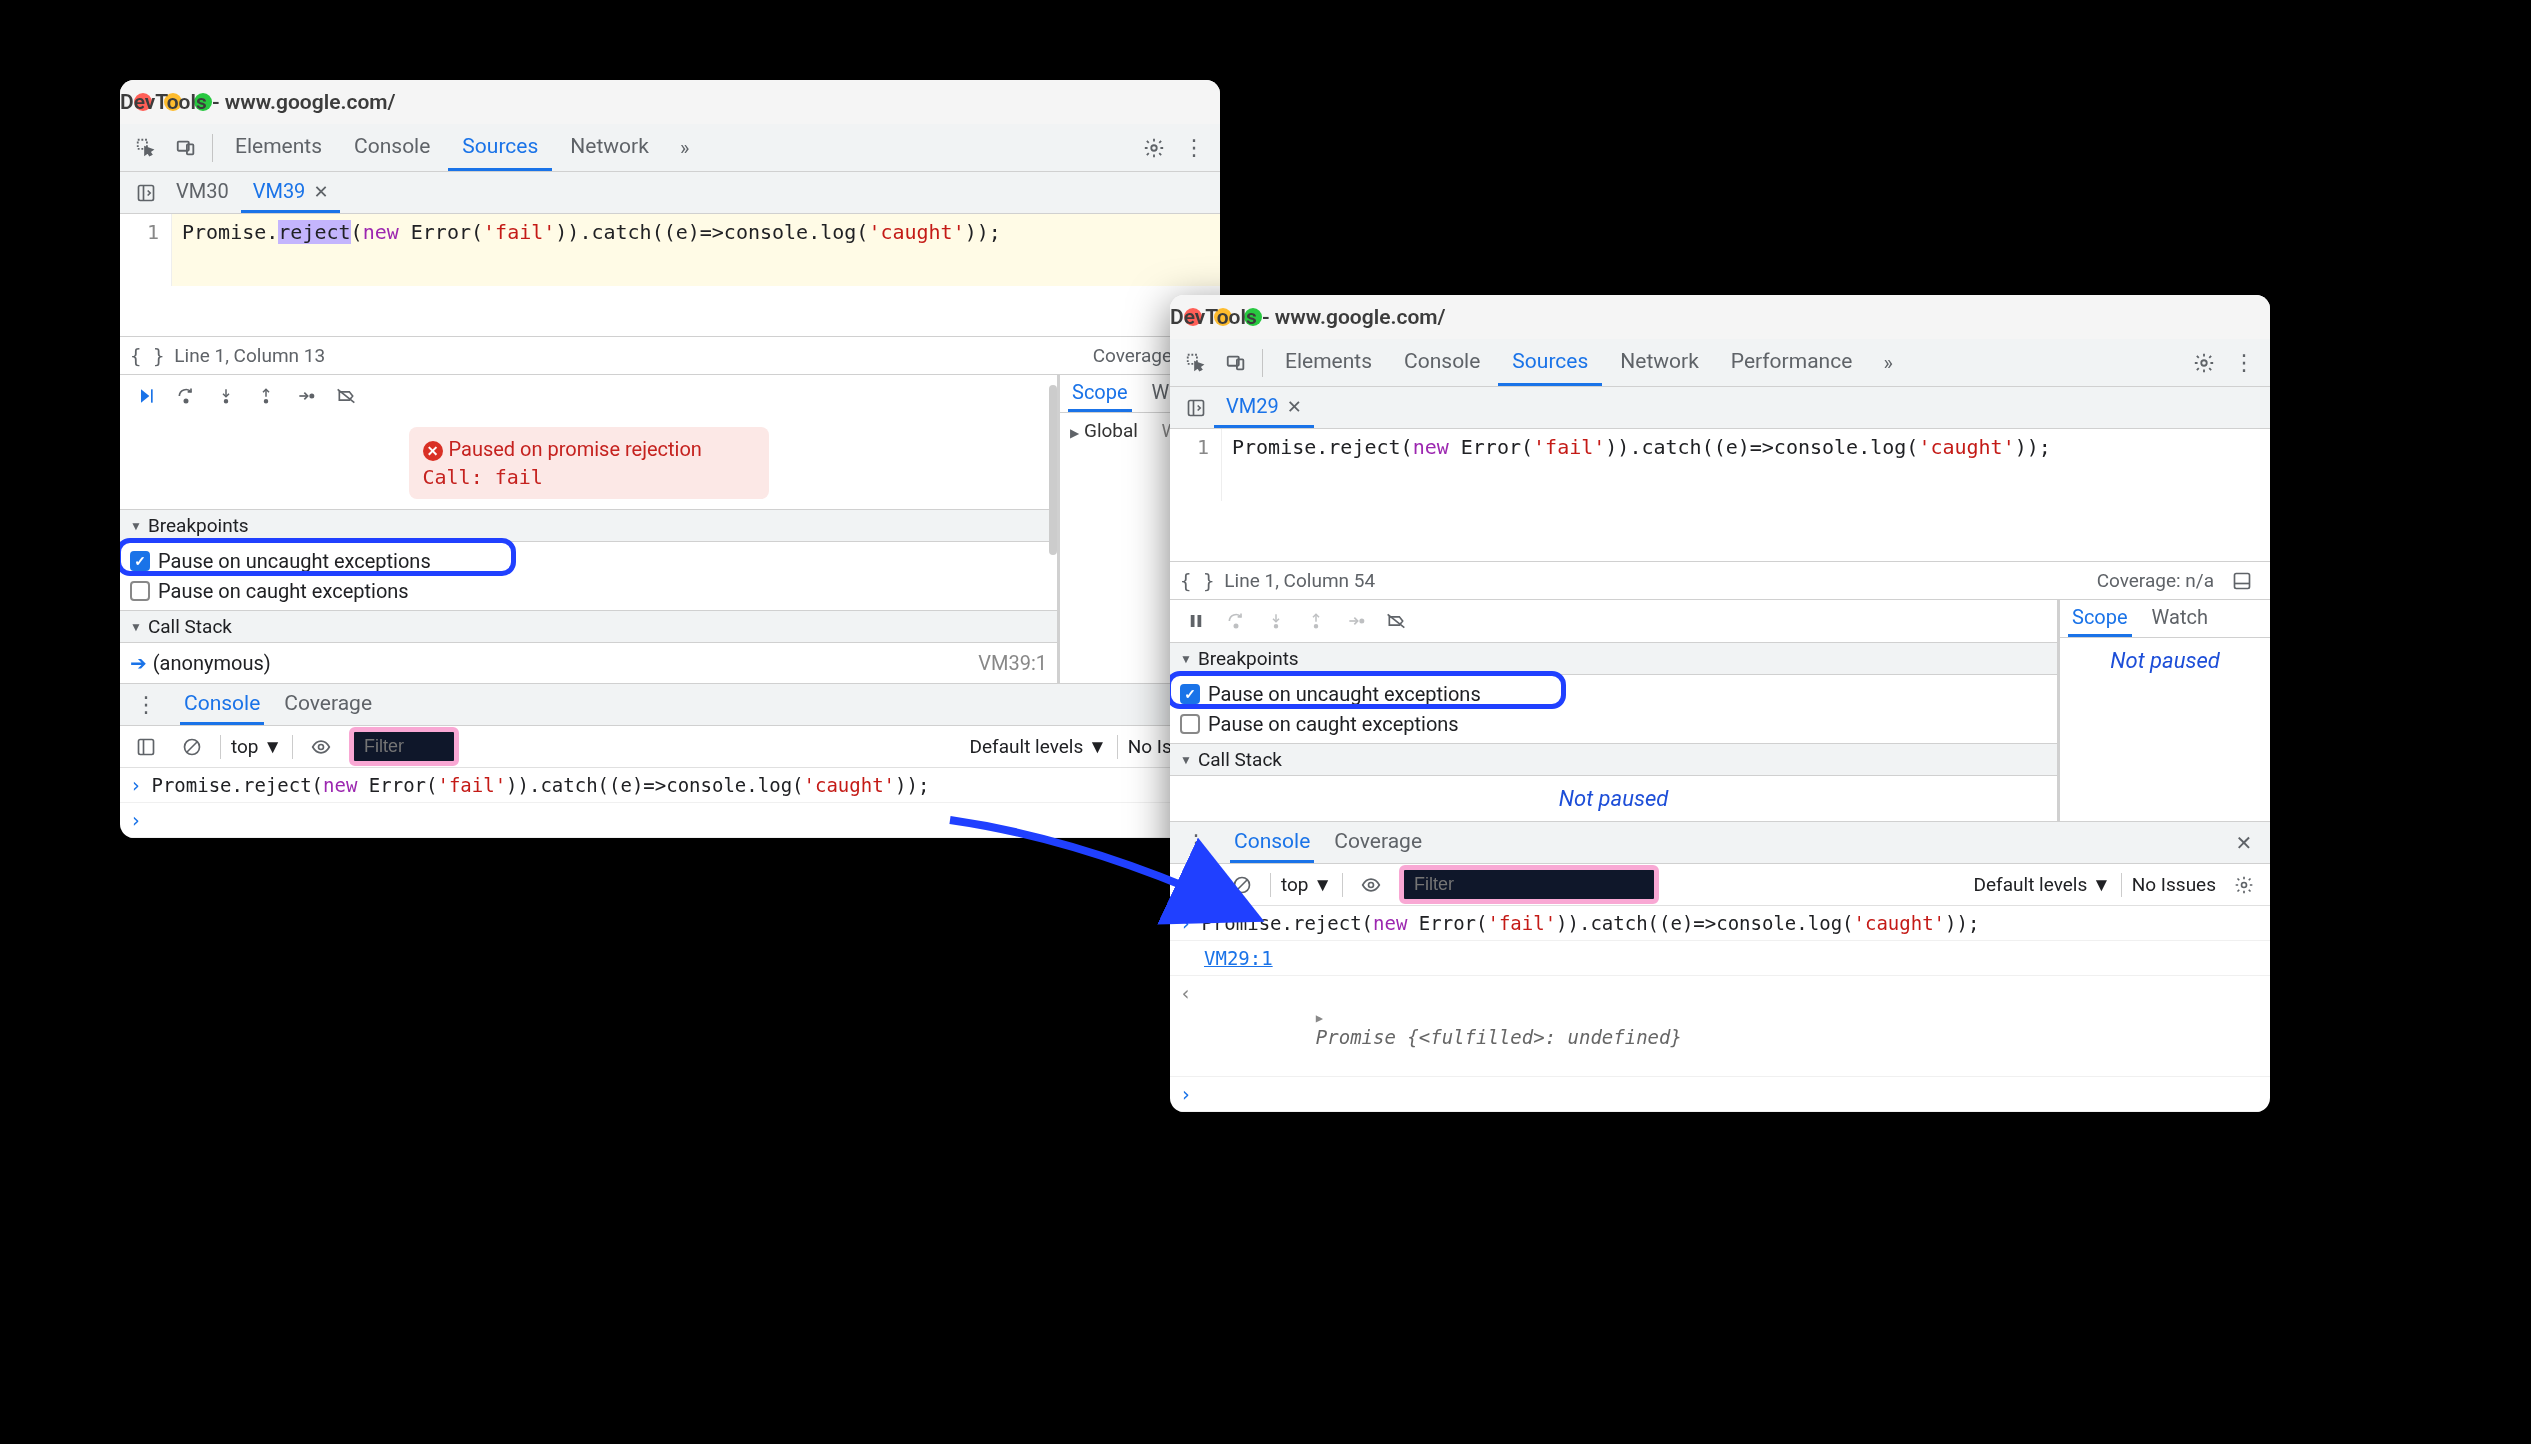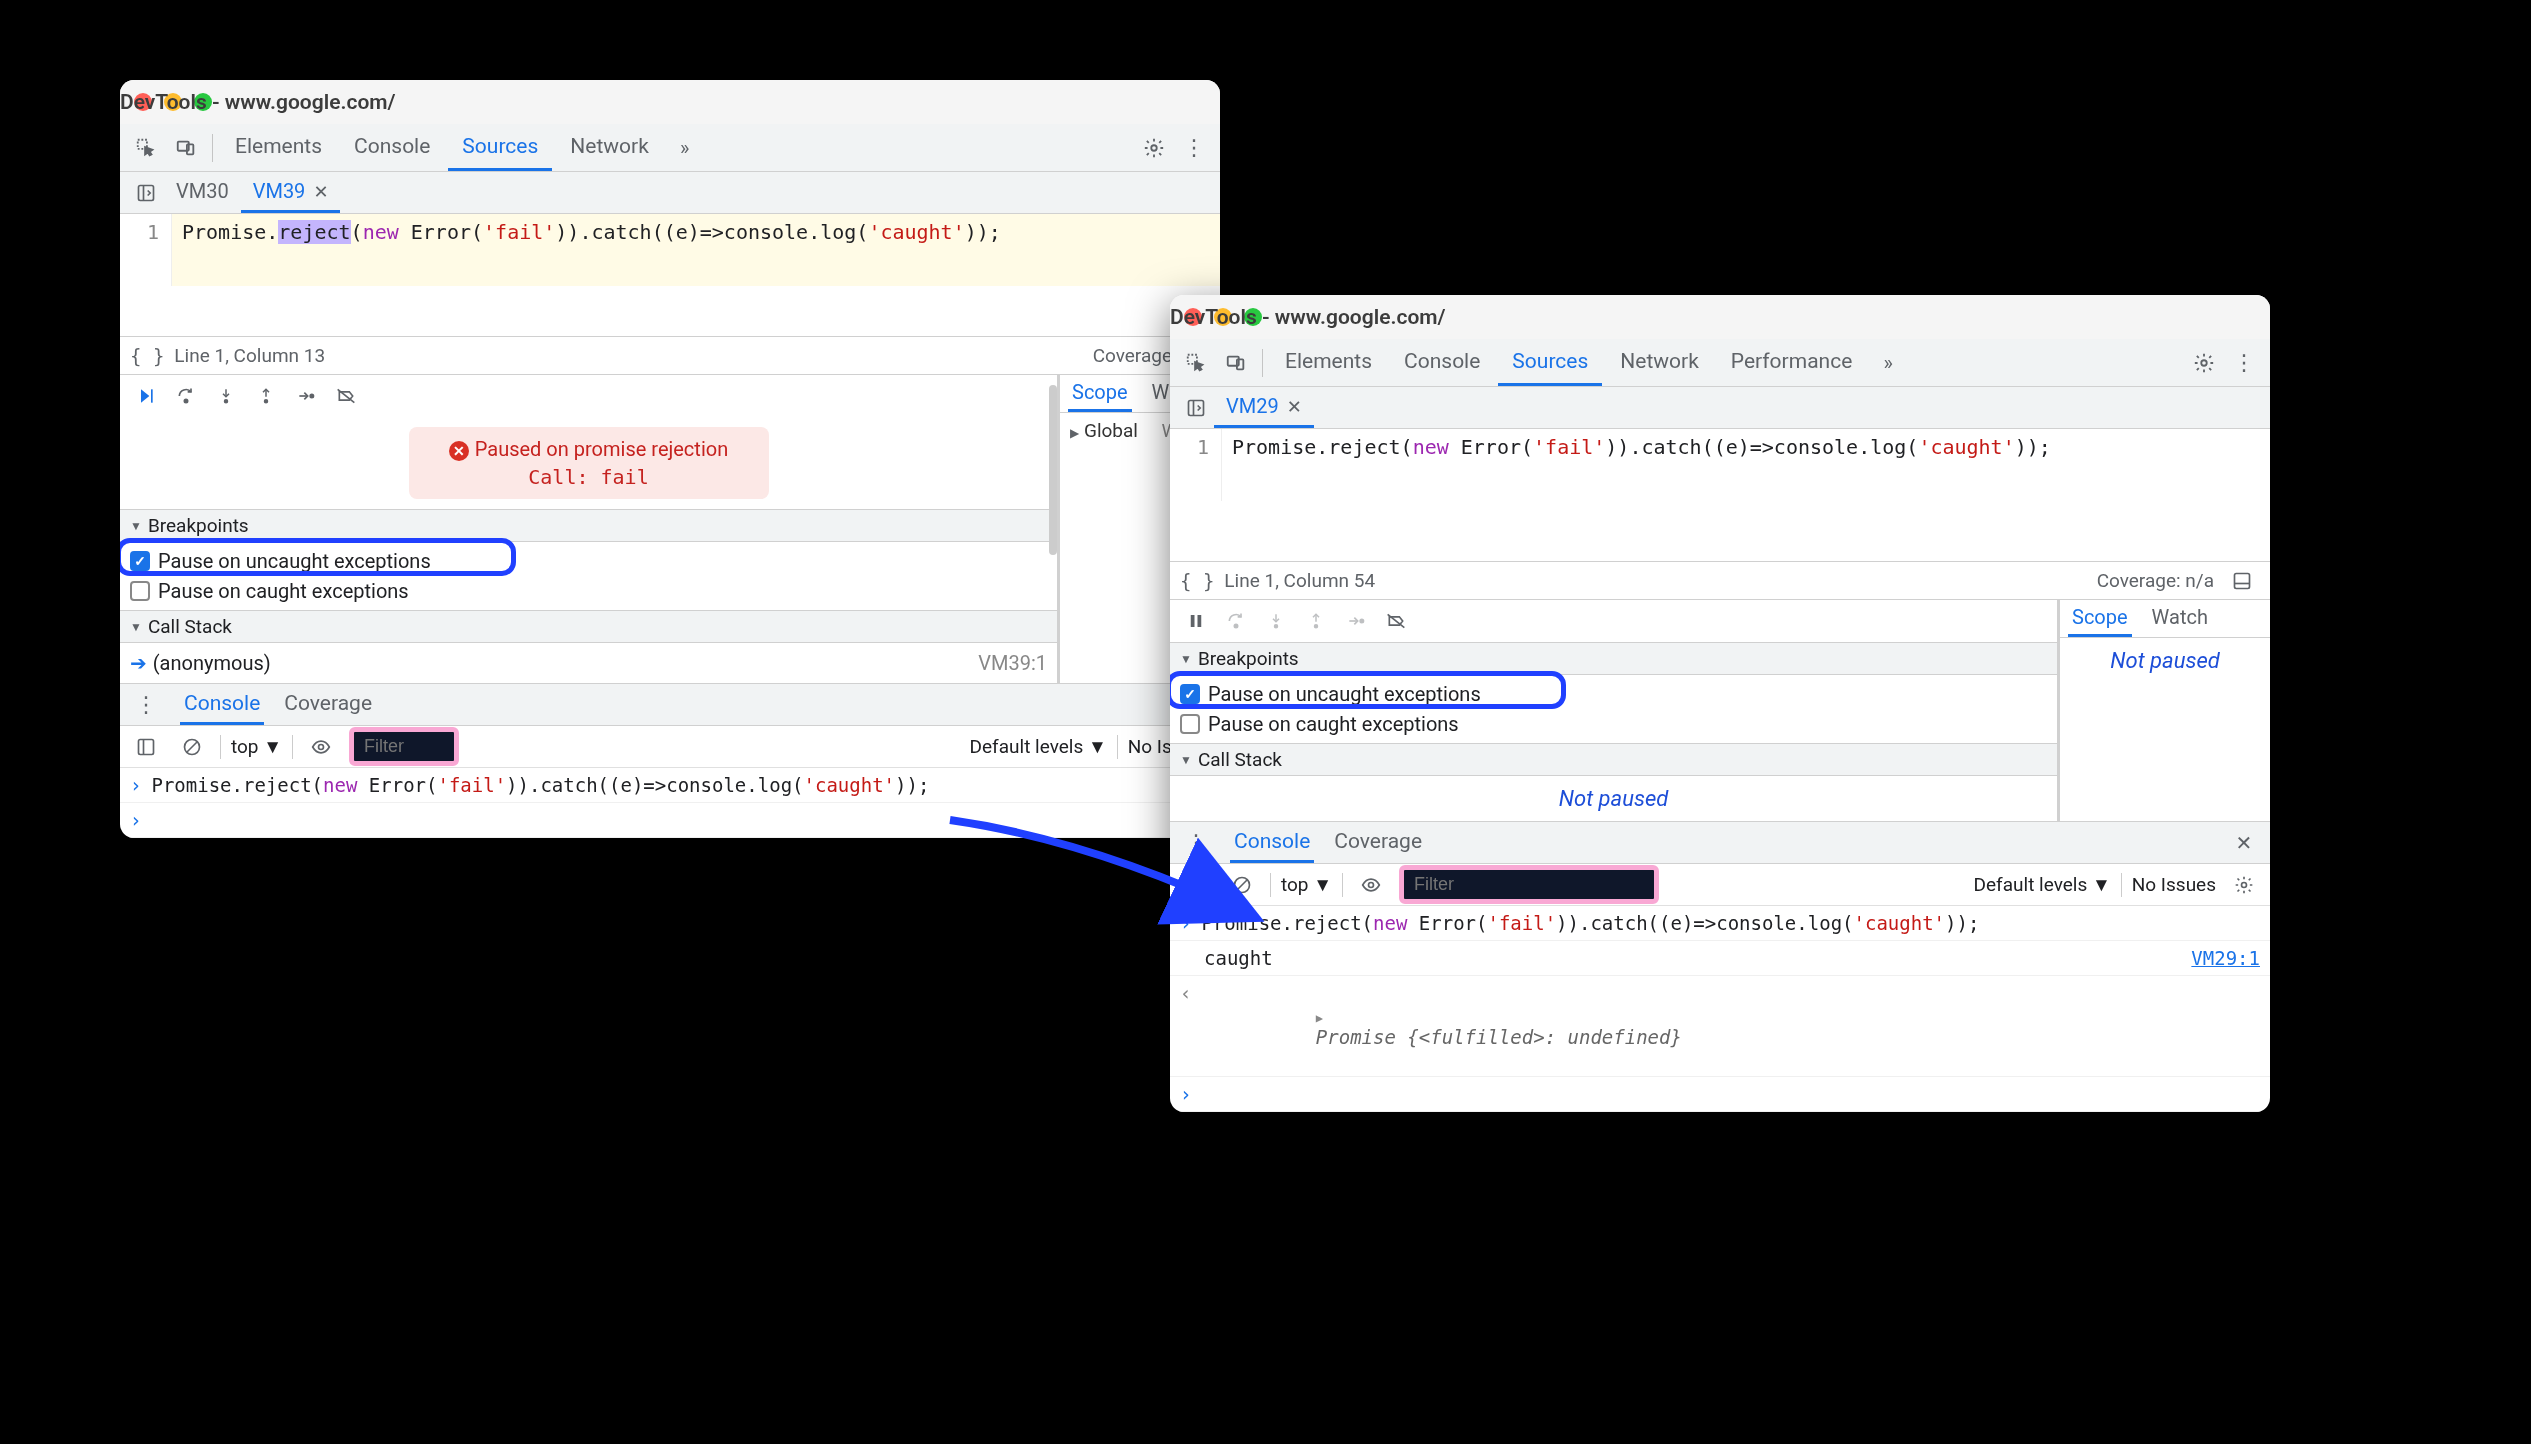--- a/index.html
+++ b/index.html
@@ -152,21 +152,21 @@
   }
   .pane-tab { color: #5f6368; cursor: pointer; padding: 0 4px; height: 100%; display:flex; align-items:center; border-bottom: 3px solid transparent;}
   .pane-tab.active { color: #1a73e8; border-bottom-color: #1a73e8; }
   .scope-body { padding: 6px 10px; font-size: 19px; color: #333; }
   .pause-msg {
     background: #fce8e6;
     margin: 10px auto;
     width: 360px;
     border-radius: 8px;
     padding: 10px 14px;
-    text-align: center;
+    text-align: left;
     color: #c5221f;
     font-size: 20px;
   }
   .pause-msg .err-icon {
     display: inline-flex; width: 20px; height: 20px; background: #d93025; color: #fff;
     border-radius: 50%; align-items: center; justify-content: center; font-size: 14px; font-weight: bold;
     margin-right: 6px; vertical-align: middle;
   }
   .pause-msg .sub { font-family: Menlo, monospace; color: #c5221f; display:block; margin-top:4px;}
   .section-header {
@@ -640,21 +640,20 @@
           </svg>
       </div>
     </div>
     <div class="console-body">
       <div class="console-row">
         <span class="prompt">›</span>
         <span class="console-text"><span>Promise.reject(</span><span class="kw">new</span><span> Error(</span><span class="str">'fail'</span><span>)).catch((e)=&gt;console.log(</span><span class="str">'caught'</span><span>));</span></span>
       </div>
       <div class="console-row">
         <span style="width:14px;"></span>
-        <span class="console-text">caught</span>
         <span class="link">VM29:1</span>
       </div>
       <div class="console-row">
         <span style="color:#888;">‹</span>
         <span class="console-text">
           <span class="tri" style="color:#888;">▶</span>
           <span class="ital">Promise {</span><span class="ital">&lt;fulfilled&gt;: undefined</span><span class="ital">}</span>
         </span>
       </div>
       <div class="console-row">

